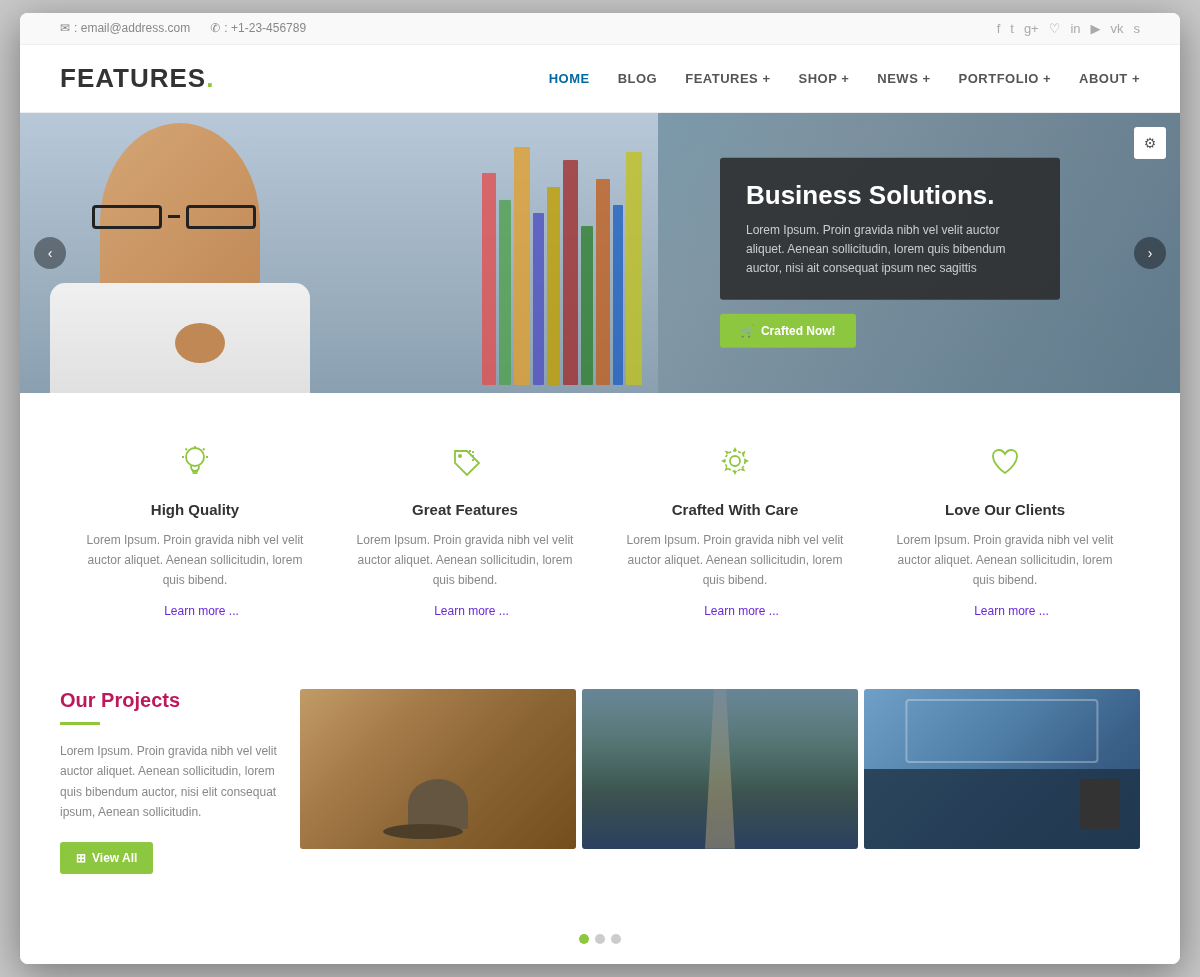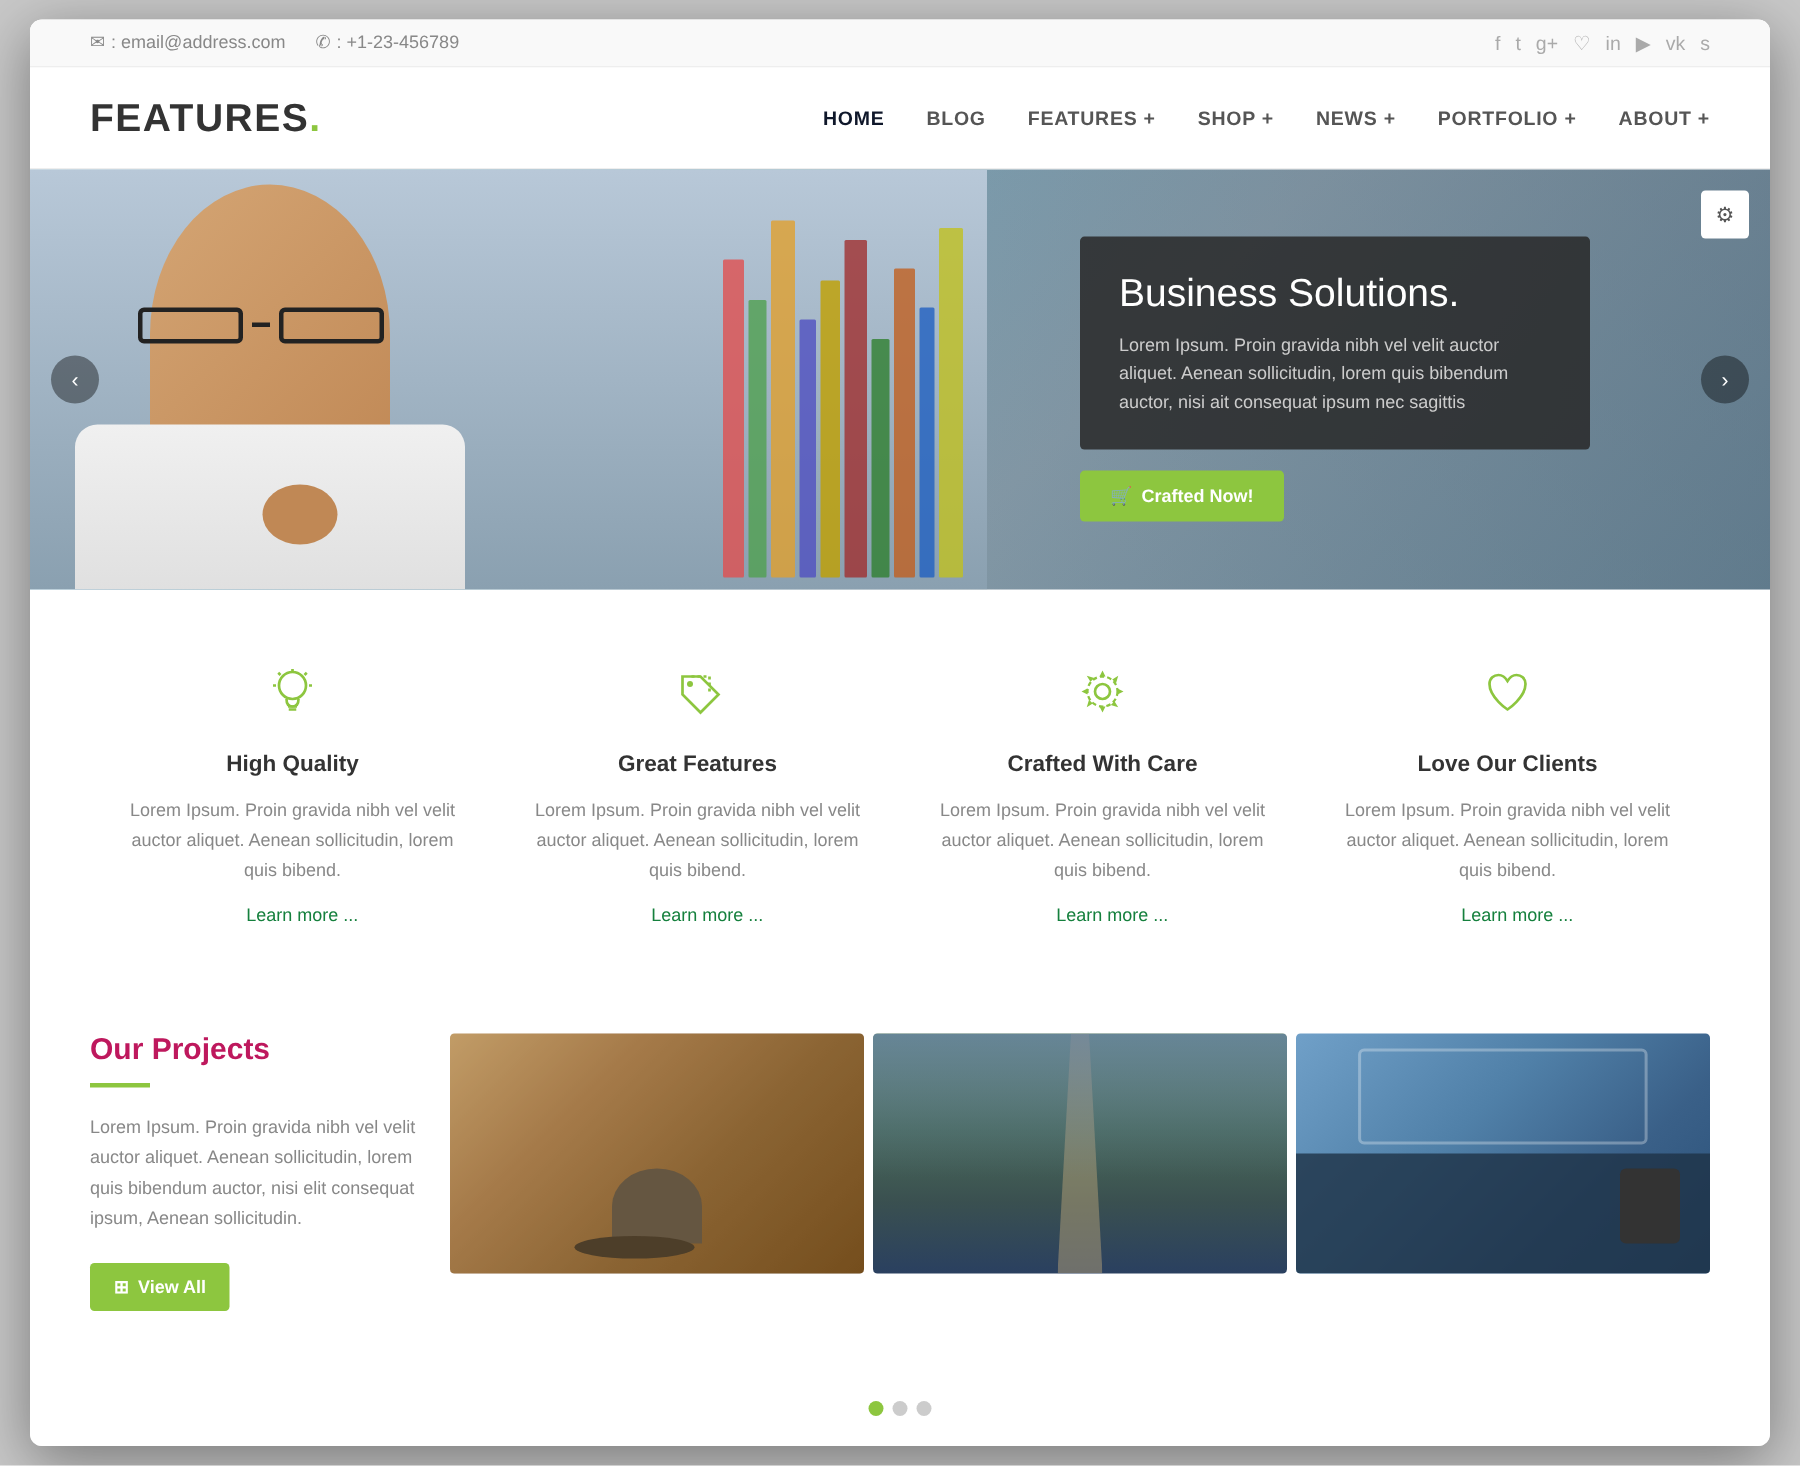--- a/index.html
+++ b/index.html
@@ -84,21 +84,21 @@
     .logo-dot { color: #8dc63f; }
     .nav-menu { display: flex; gap: 28px; align-items: center; }
     .nav-item {
       font-size: 13px;
       font-weight: 600;
       color: #555;
       cursor: pointer;
       text-transform: uppercase;
       letter-spacing: 0.5px;
     }
-    .nav-item.active { color: #0f172a; }
+    .nav-item.active { color: #0369a1; }
 
     
     .hero {
       position: relative;
       height: 280px;
       background: linear-gradient(135deg, #a8c5d8 0%, #7aa5b8 30%, #8b9eaa 60%, #6b8a9a 100%);
       overflow: hidden;
       display: flex;
       align-items: center;
     }
@@ -116,21 +116,21 @@
       max-width: 340px;
     }
     .hero-text-box {
       background: rgba(40,40,40,0.85);
       padding: 22px 26px;
       border-radius: 3px;
       margin-bottom: 14px;
     }
     .hero-title {
       font-size: 26px;
-      font-weight: 400;
+      font-weight: 700;
       color: white;
       margin-bottom: 10px;
     }
     .hero-desc {
       font-size: 12px;
       color: #ccc;
       line-height: 1.6;
     }
     .hero-btn {
       background: #8dc63f;
@@ -203,21 +203,21 @@
       margin-bottom: 12px;
     }
     .feature-desc {
       font-size: 12px;
       color: #888;
       line-height: 1.7;
       margin-bottom: 10px;
     }
     .feature-link {
       font-size: 12px;
-      color: #15803d;
+      color: #6d28d9;
       cursor: pointer;
       padding-left: 13px;
     }
 
     
     .projects {
       padding: 20px 40px 50px;
       display: flex;
       gap: 20px;
       align-items: flex-start;

